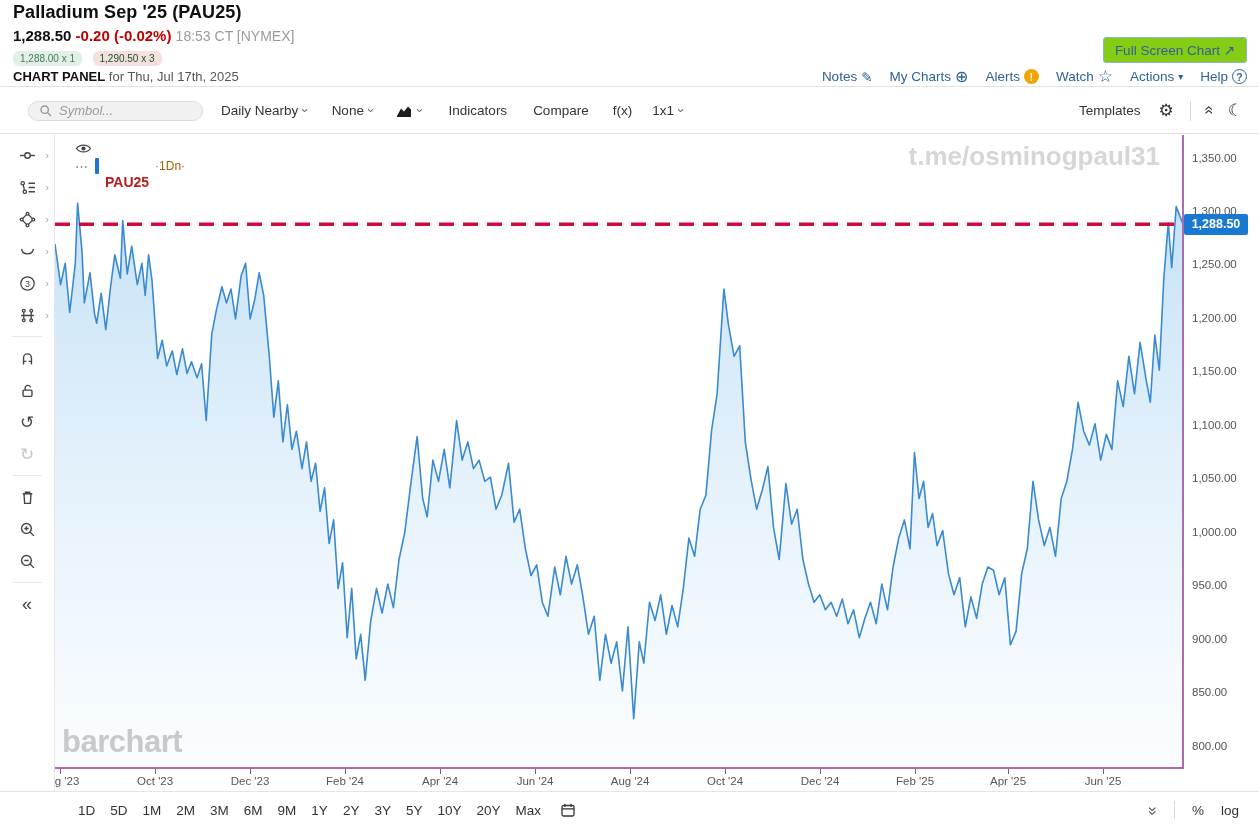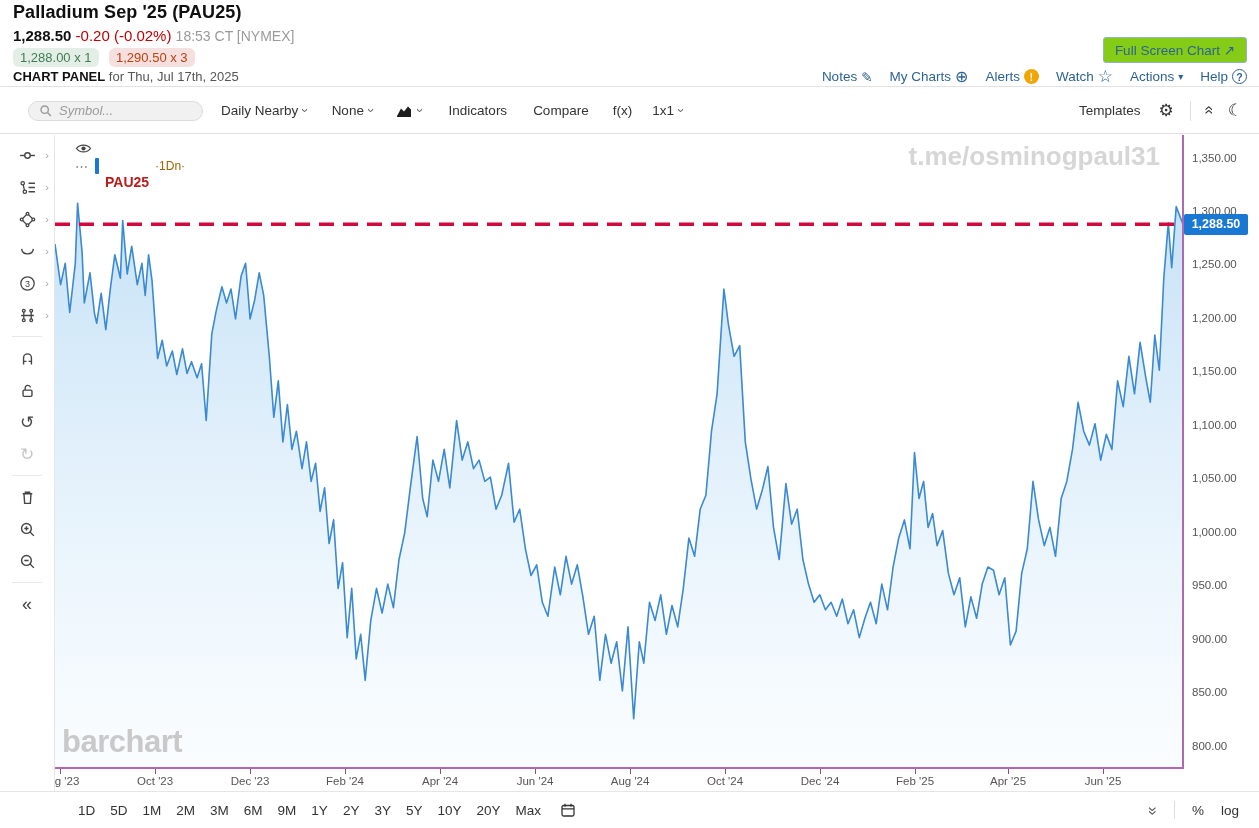--- a/index.html
+++ b/index.html
@@ -7,26 +7,26 @@
   body {
     width:1259px; height:828px; position:relative; overflow:hidden;
     background:#fff; color:#222;
     font-family:"Liberation Sans", sans-serif;
   }
   
   .header { position:absolute; top:0; left:0; right:0; height:87px; background:#fff; border-bottom:1px solid #e2e2e2; }
   .title { position:absolute; top:2px; left:13px; font-size:18px; font-weight:bold; color:#101010; letter-spacing:0.1px; }
   .price-row { position:absolute; top:27px; left:13px; font-size:15px; white-space:nowrap; }
   .last  { font-weight:bold; color:#101010; }
-  .chg   { font-weight:normal; color:#c00000; }
+  .chg   { font-weight:bold; color:#c00000; }
   .qtime { font-size:14px; color:#9a9a9a; }
   .quote-row { position:absolute; top:48px; left:13px; }
-  .chip { display:inline-block; padding:2px 7px; font-size:13px; border-radius:6px; }
+  .chip { display:inline-block; padding:2px 7px; font-size:10px; border-radius:6px; }
   .chip.bid { color:#3e7d51; background:#e3efe6; margin-right:6px; }
-  .chip.ask { color:#c2410c; background:#f6dfdf; }
+  .chip.ask { color:#14532d; background:#f6dfdf; }
   .panel-row { position:absolute; top:69px; left:13px; font-size:13px; color:#555; }
   .panel-row b { color:#101010; }
   .fs-btn { position:absolute; top:37px; right:12px; border:1px solid #8fb3d1; color:#2e6395;
             font-size:13.5px; padding:4px 11px; border-radius:3px; cursor:pointer; background:#84cc16; }
   .links-row { position:absolute; top:66px; right:12px; display:flex; gap:17px; align-items:center;
                color:#2e6395; font-size:13.5px; }
   .lk { display:inline-flex; align-items:center; gap:4px; cursor:pointer; white-space:nowrap; }
   .alert-badge { background:#f0a500; color:#fff; border-radius:50%; width:15px; height:15px;
                  display:inline-flex; align-items:center; justify-content:center; font-size:11px; font-weight:bold; }
   .q-circle { border:1.4px solid #2e6395; border-radius:50%; width:15px; height:15px;

